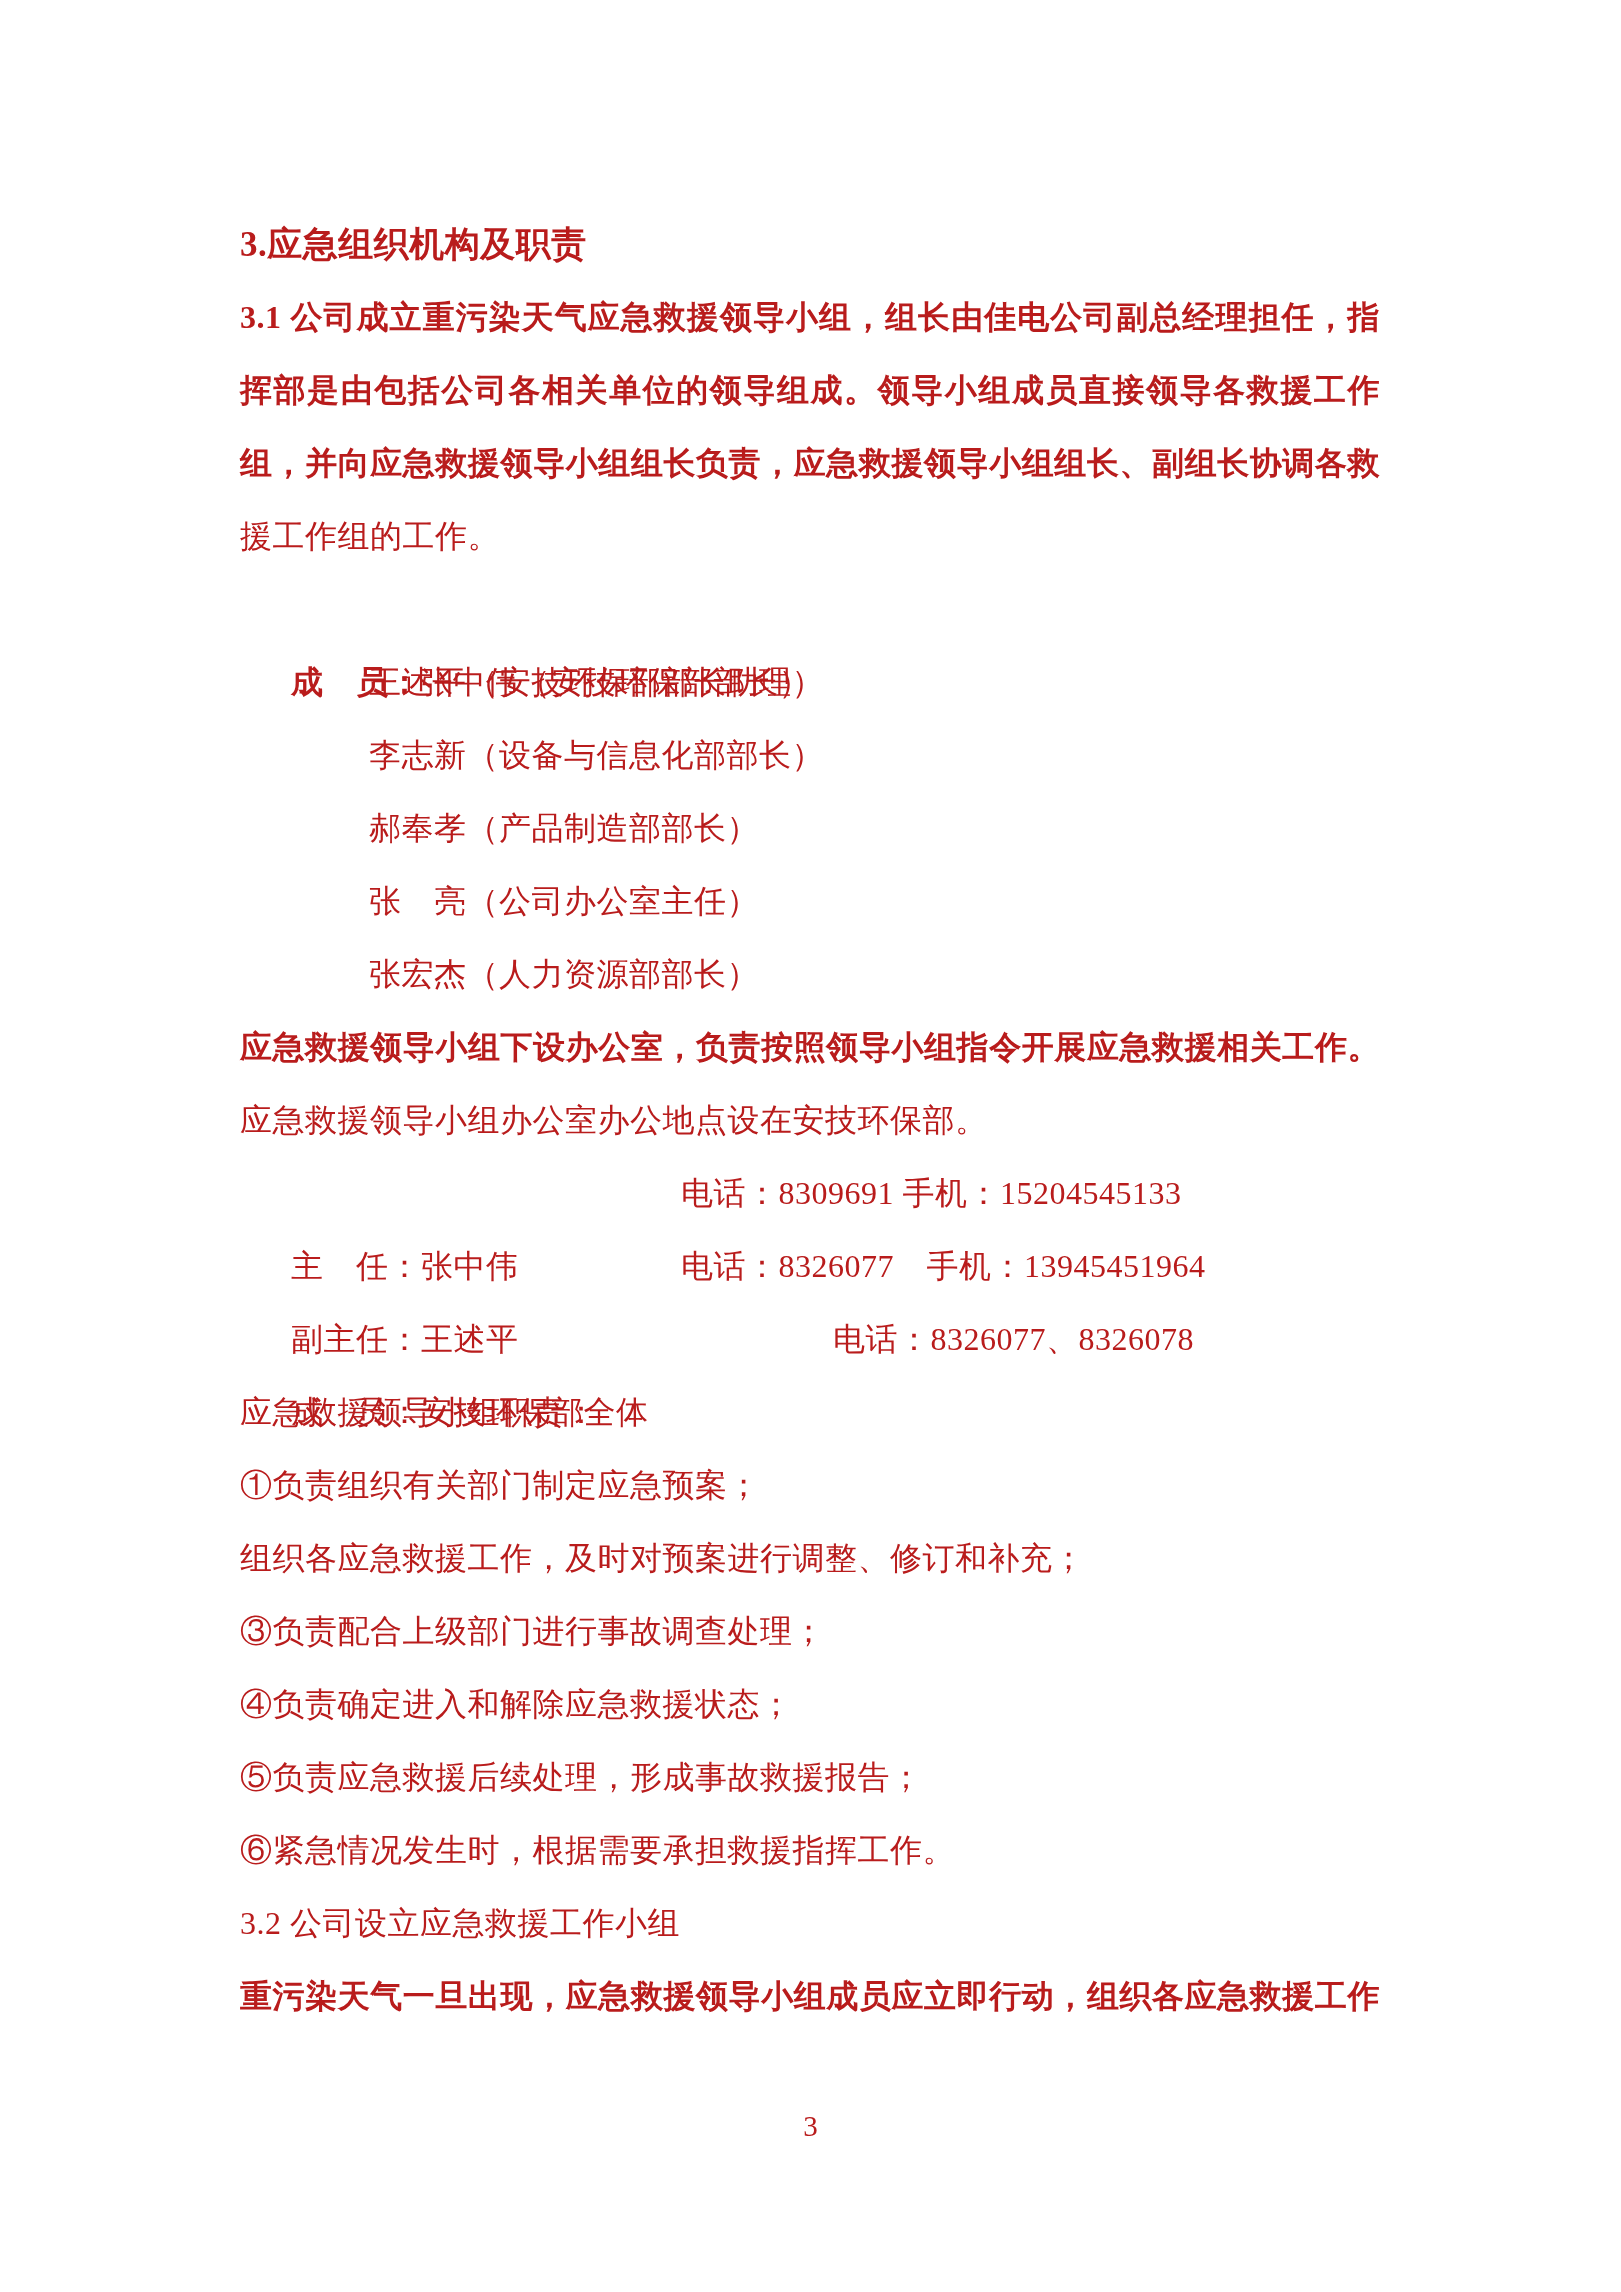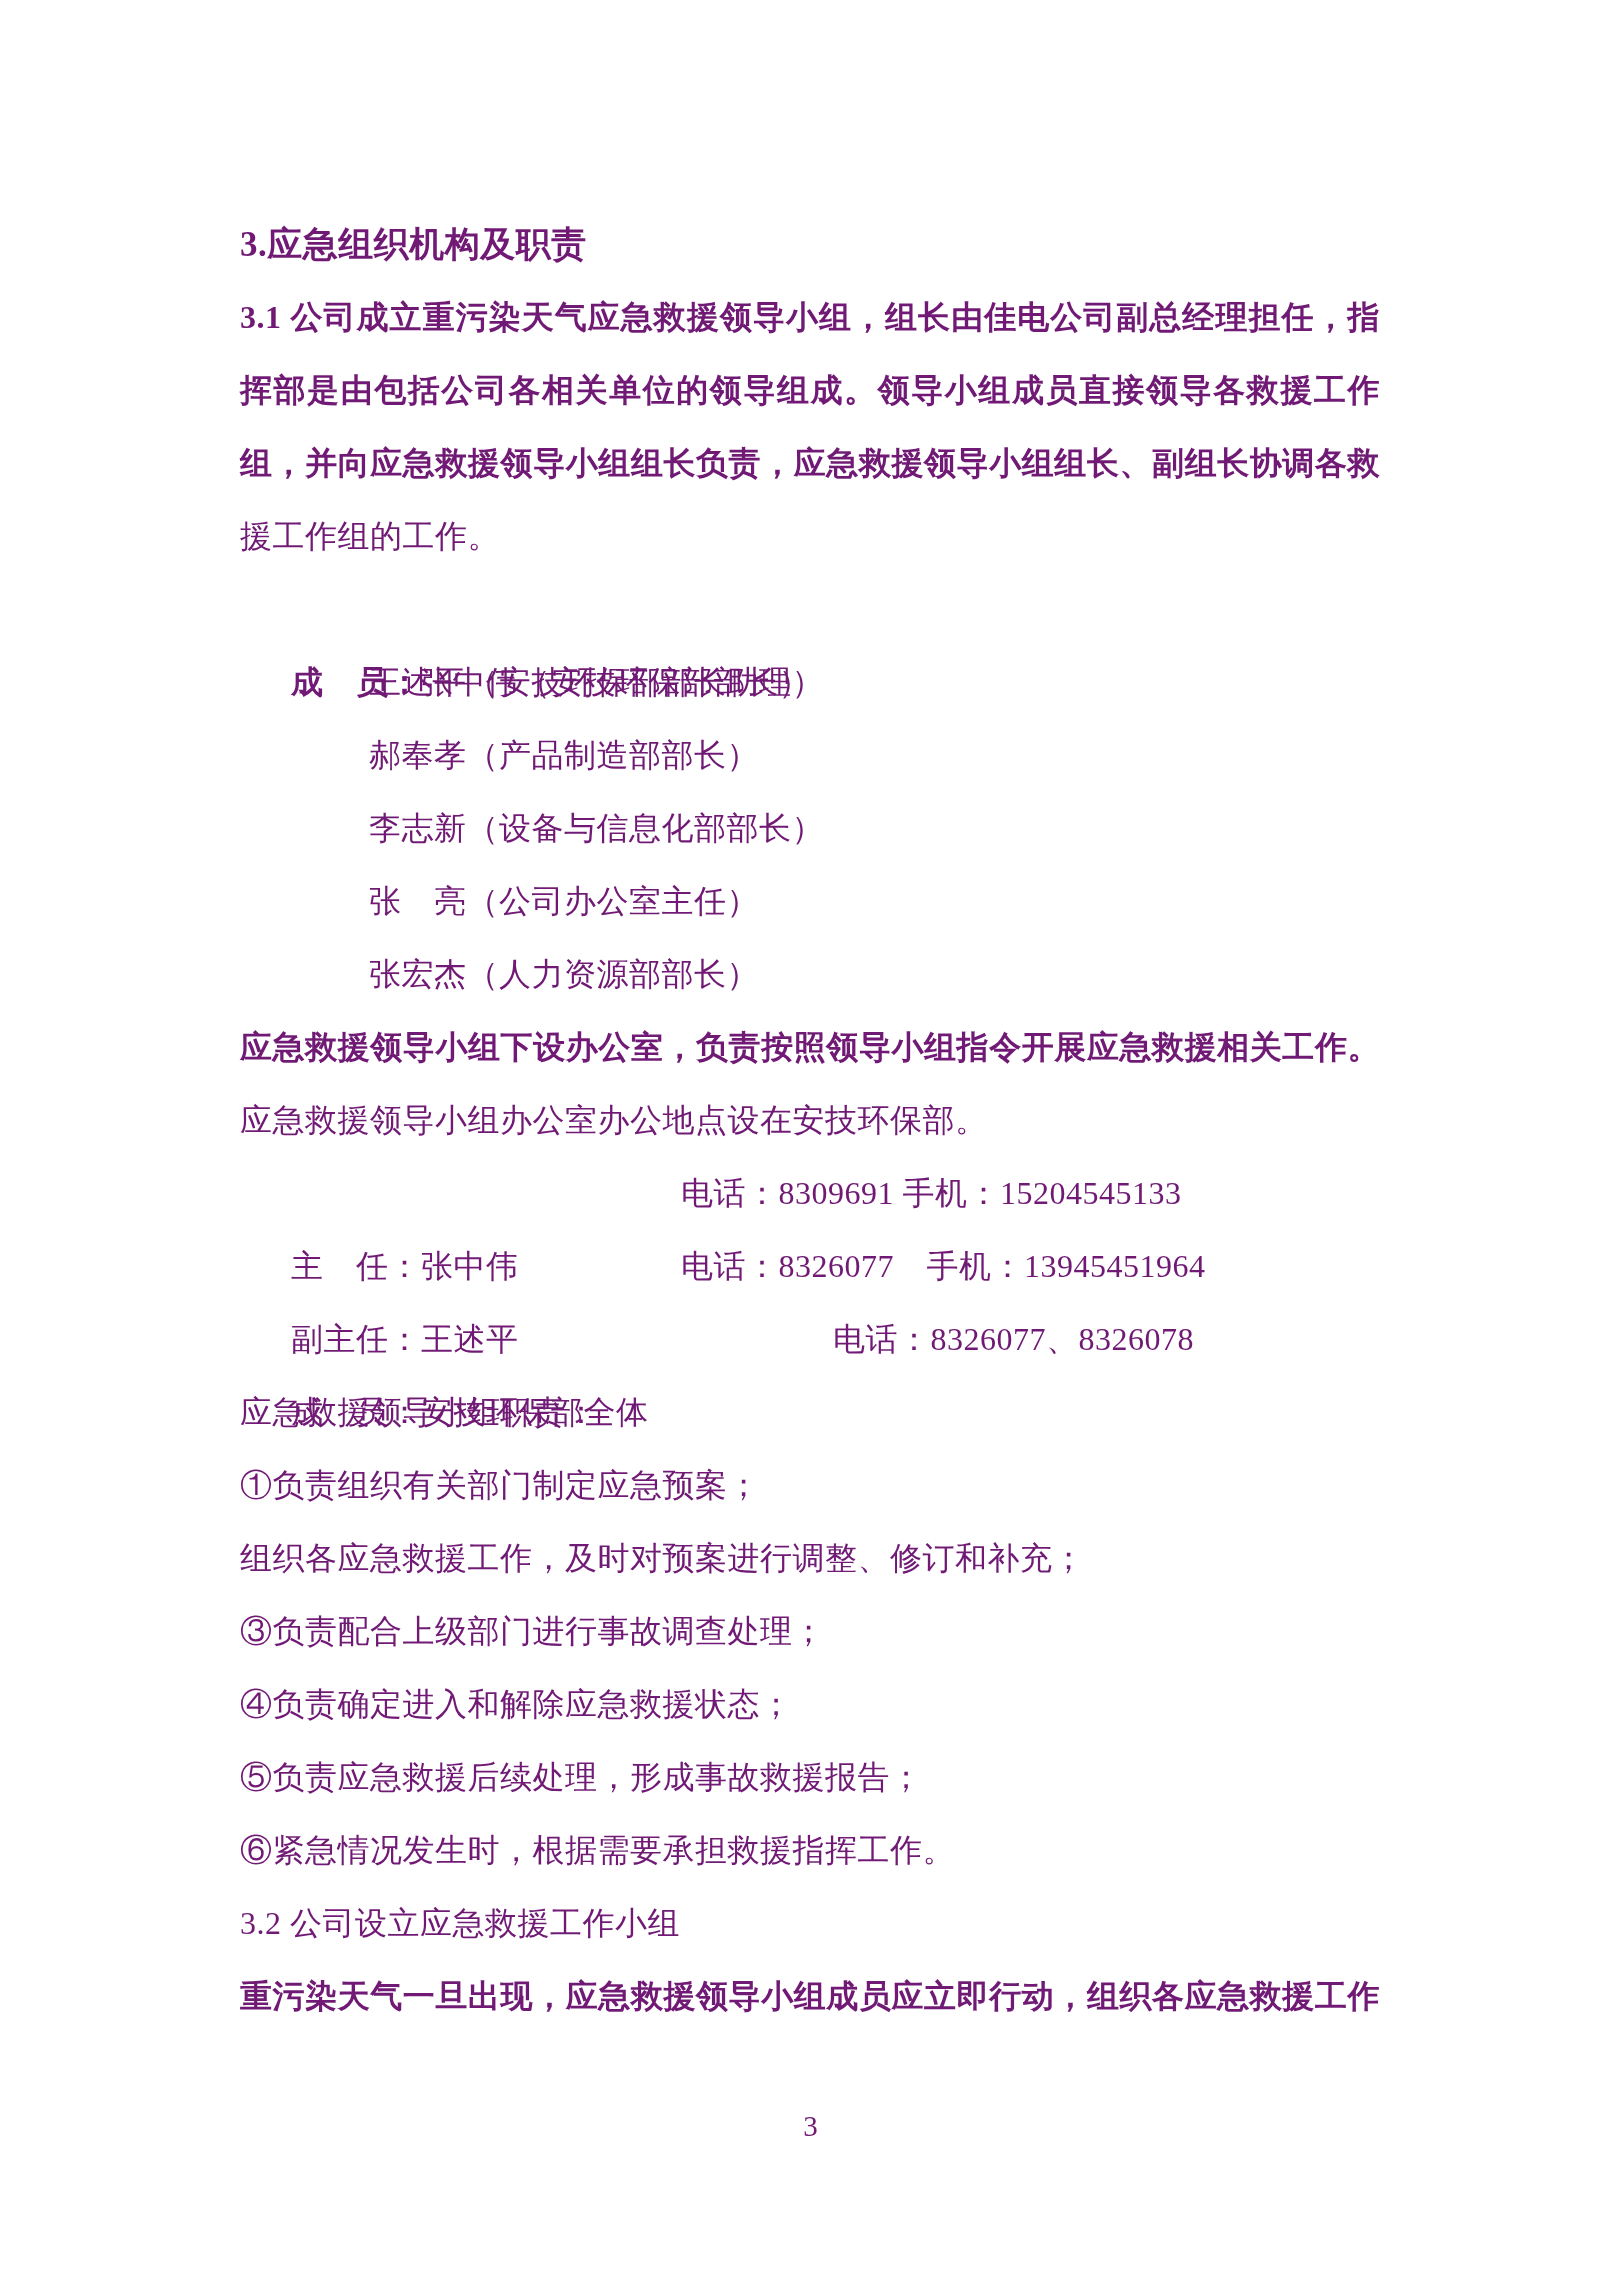--- a/index.html
+++ b/index.html
@@ -6,21 +6,21 @@
     margin: 0;
     padding: 0;
     background: #888;
   }
   .page {
     position: relative;
     width: 1621px;
     height: 2293px;
     margin: 0 auto;
     background: #ffffff;
-    color: #701a75;
+    color: #b91c1c;
     font-family: "Liberation Serif", "DejaVu Serif", serif;
     overflow: hidden;
   }
   .content {
     position: absolute;
     left: 240px;
     top: 208px;
     width: 1140px;
   }
   .line {
@@ -80,22 +80,22 @@
     <div class="line just">挥部是由包括公司各相关单位的领导组成。领导小组成员直接领导各救援工作</div>
     <div class="line just">组，并向应急救援领导小组组长负责，应急救援领导小组组长、副组长协调各救</div>
     <div class="line">援工作组的工作。</div>
 
 
     <div class="line">
       <span class="bold-label">成　员：</span><span>张中伟（安技环保部部长）</span>
     </div>
 
     <div class="line indent">王述平（安技环保部部长助理）</div>
+    <div class="line indent">李志新（设备与信息化部部长）</div>
     <div class="line indent">郝奉孝（产品制造部部长）</div>
-    <div class="line indent">李志新（设备与信息化部部长）</div>
     <div class="line indent">张　亮（公司办公室主任）</div>
     <div class="line indent">张宏杰（人力资源部部长）</div>
 
     <div class="line just">应急救援领导小组下设办公室，负责按照领导小组指令开展应急救援相关工作。</div>
     <div class="line">应急救援领导小组办公室办公地点设在安技环保部。</div>
 
     <div class="line contact">
       <span>主　任：张中伟</span>
       <span class="phone p1">电话：8309691 手机：15204545133</span>
     </div>

